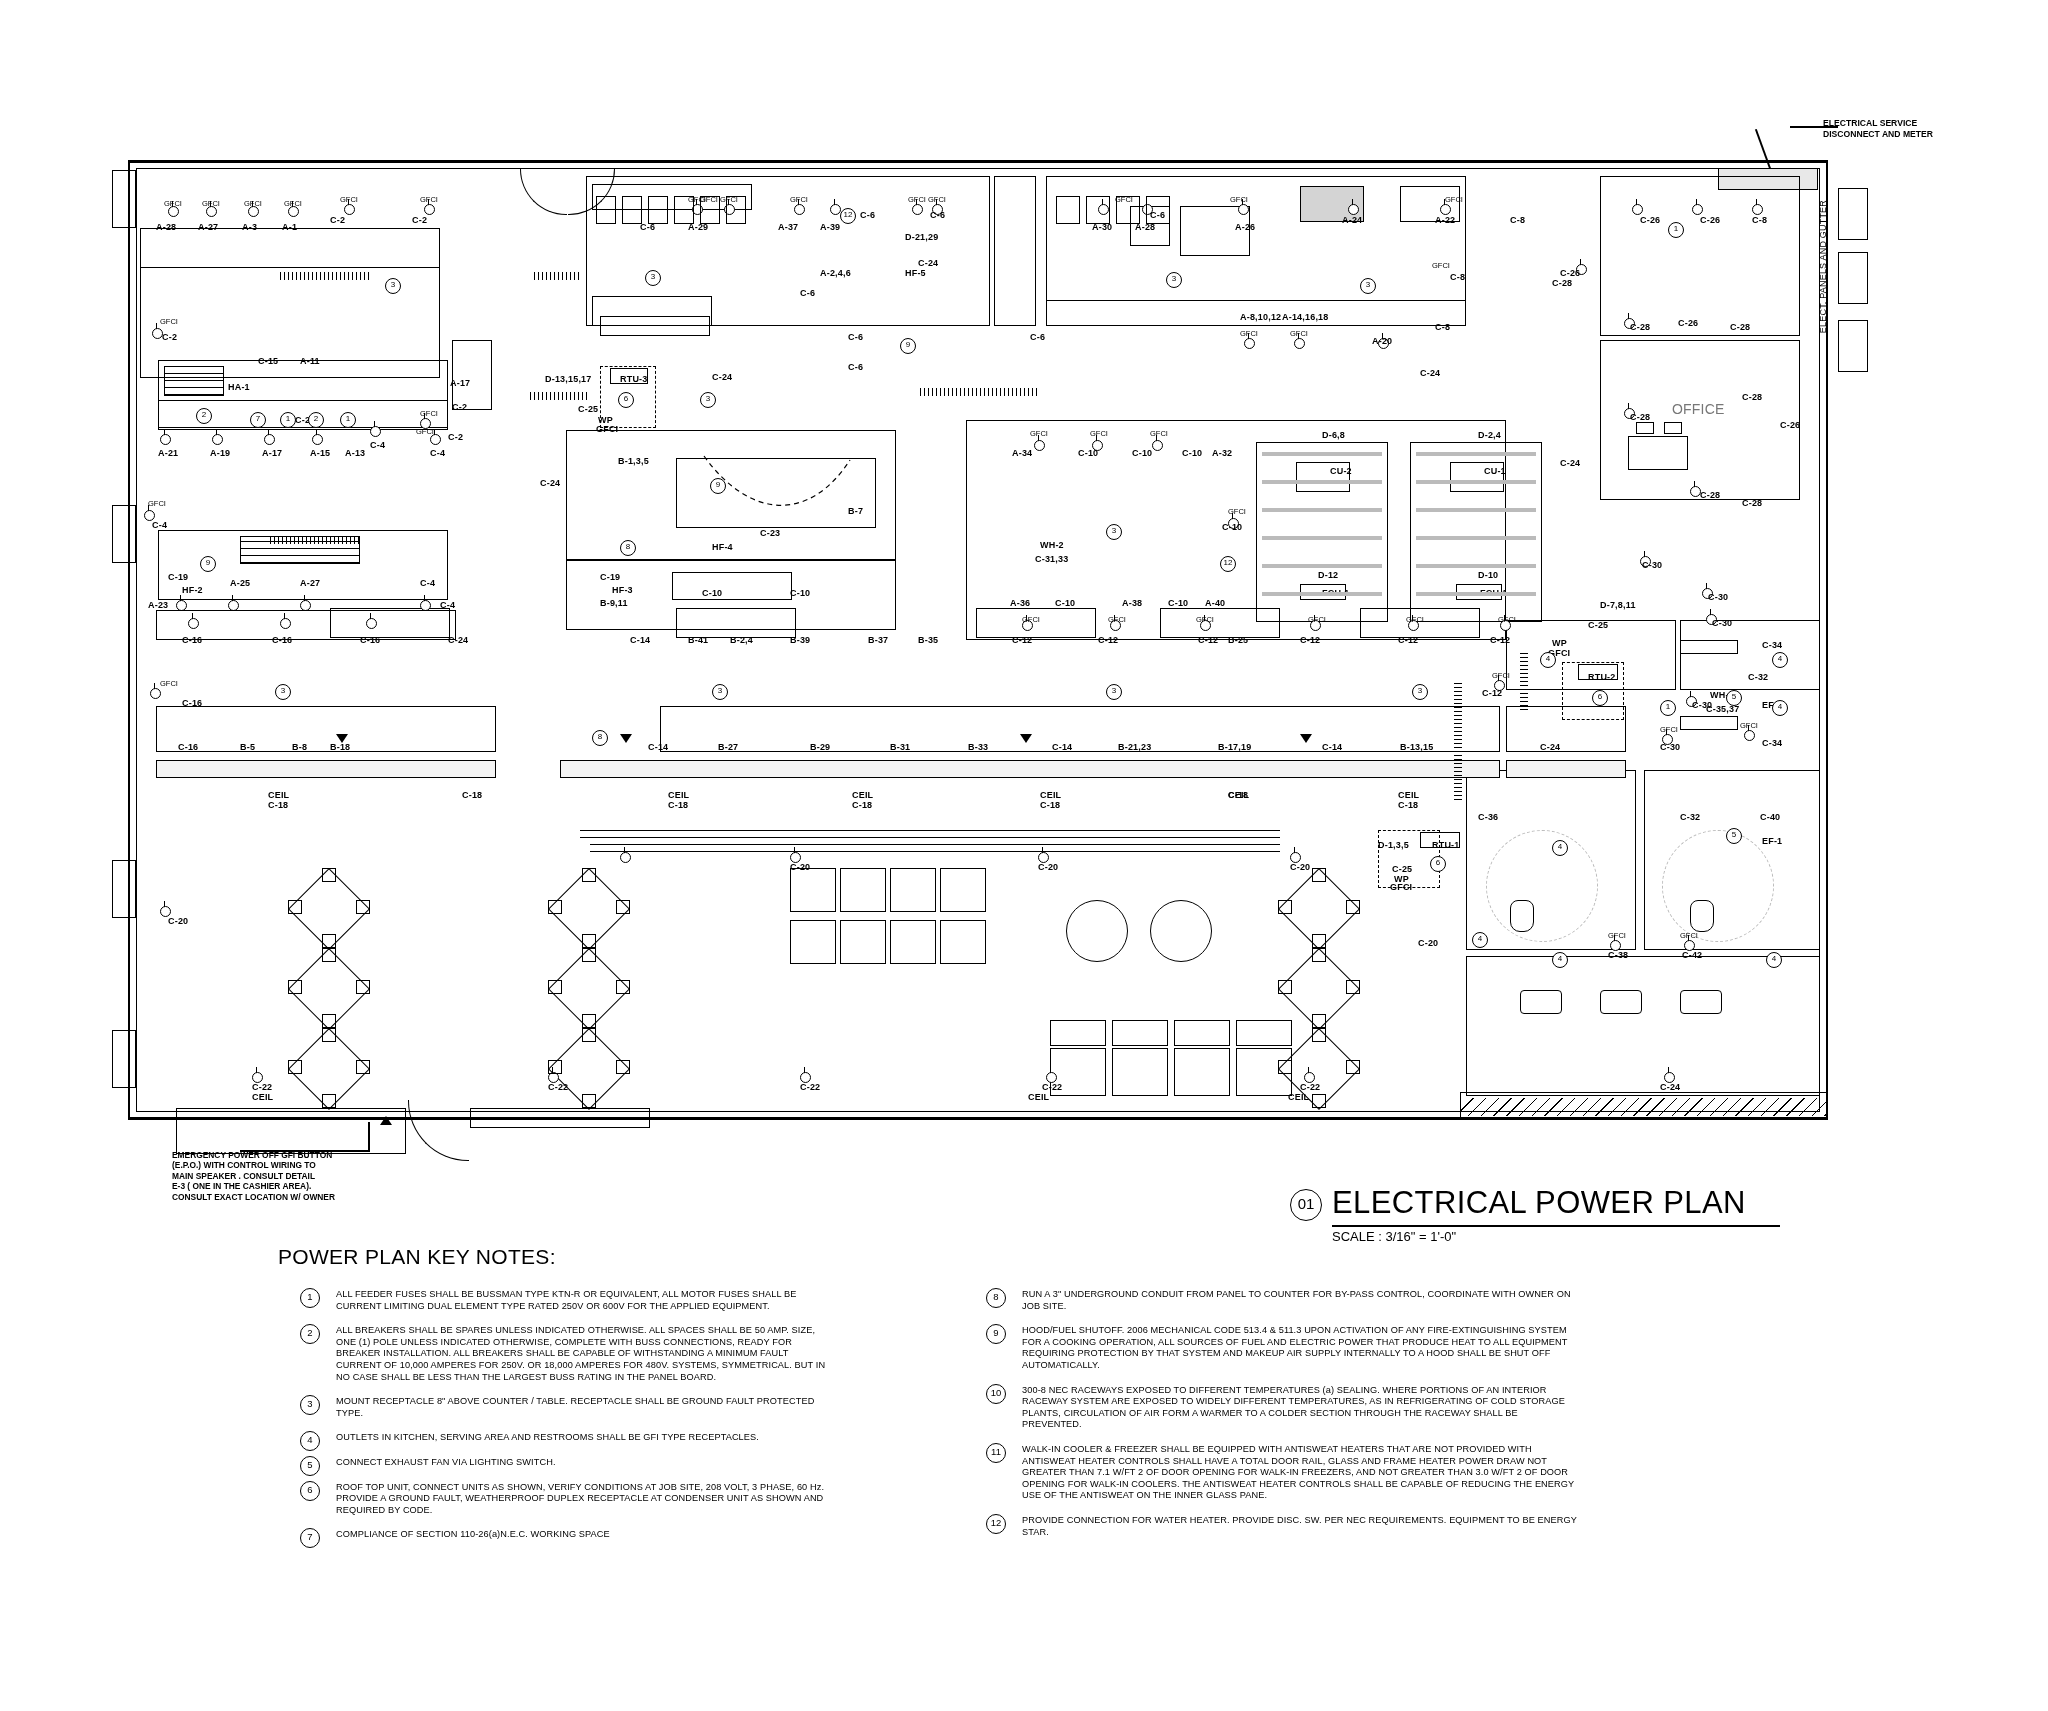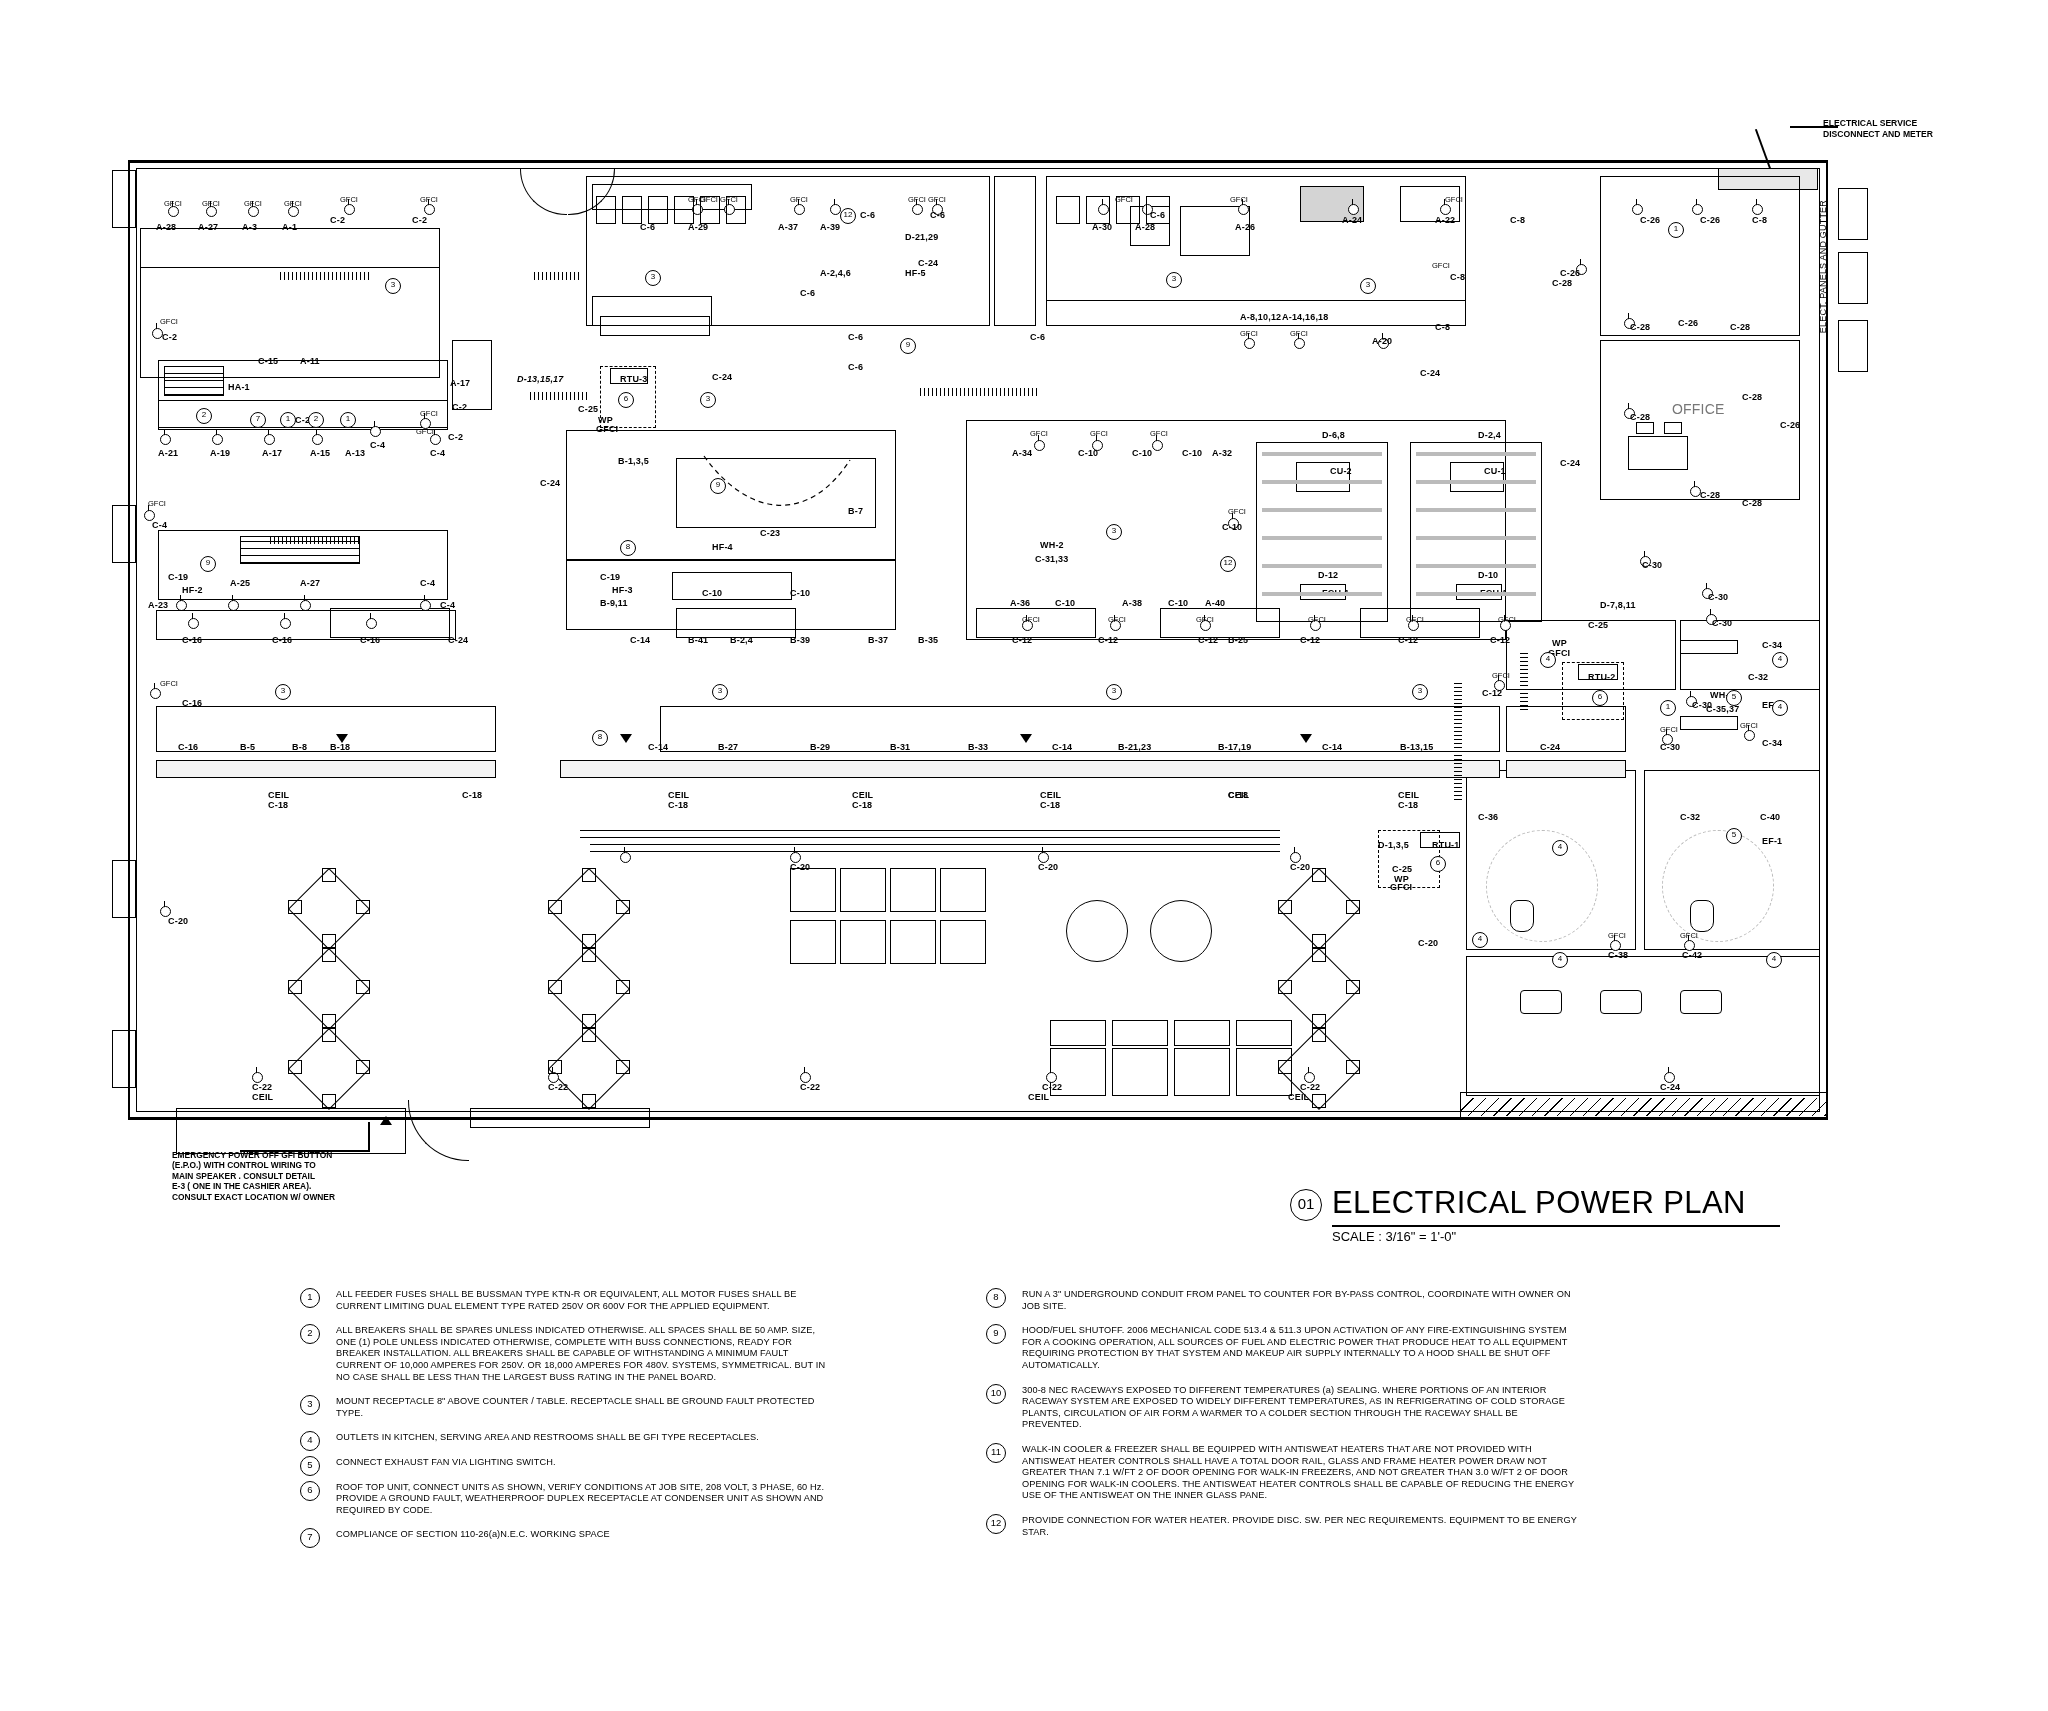--- a/index.html
+++ b/index.html
@@ -296,20 +296,21 @@
   <div style="position:absolute;left:336px;top:734px;width:0;height:0;border-left:6px solid transparent;border-right:6px solid transparent;border-top:9px solid #000;"></div>
 
   <div id="title-block">
     <div class="tnum">01</div>
     <div class="ttxt">ELECTRICAL POWER PLAN</div>
     <div class="trule"></div>
     <div class="tscale">SCALE : 3/16" = 1'-0"</div>
   </div>
 
   <div id="keynotes">
+    <div class="khdr">POWER PLAN KEY NOTES:</div>
     <div class="kncol l" id="kn-left">
         <div class="knrow">
           <div class="num">1</div>
           <p>ALL FEEDER FUSES SHALL BE BUSSMAN TYPE KTN-R OR EQUIVALENT, ALL MOTOR FUSES SHALL BE CURRENT LIMITING DUAL ELEMENT TYPE RATED 250V OR 600V FOR THE APPLIED EQUIPMENT.</p>
         </div>
         <div class="knrow">
           <div class="num">2</div>
           <p>ALL BREAKERS SHALL BE SPARES UNLESS INDICATED OTHERWISE. ALL SPACES SHALL BE 50 AMP. SIZE, ONE (1) POLE UNLESS INDICATED OTHERWISE, COMPLETE WITH BUSS CONNECTIONS, READY FOR BREAKER INSTALLATION. ALL BREAKERS SHALL BE CAPABLE OF WITHSTANDING A MINIMUM FAULT CURRENT OF 10,000 AMPERES FOR 250V. OR 18,000 AMPERES FOR 480V. SYSTEMS, SYMMETRICAL. BUT IN NO CASE SHALL BE LESS THAN THE LARGEST BUSS RATING IN THE PANEL BOARD.</p>
         </div>
         <div class="knrow">
@@ -415,21 +416,21 @@
     <div class="lbl b" style="left: 860px; top: 210px;">C-6</div>
     <div class="lbl b" style="left: 930px; top: 210px;">C-6</div>
     <div class="lbl b" style="left: 905px; top: 232px;">D-21,29</div>
     <div class="lbl b" style="left: 918px; top: 258px;">C-24</div>
     <div class="lbl b" style="left: 820px; top: 268px;">A-2,4,6</div>
     <div class="lbl b" style="left: 905px; top: 268px;">HF-5</div>
     <div class="lbl b" style="left: 800px; top: 288px;">C-6</div>
     <div class="lbl b" style="left: 848px; top: 332px;">C-6</div>
     <div class="lbl b" style="left: 848px; top: 362px;">C-6</div>
     <div class="lbl b" style="left: 1030px; top: 332px;">C-6</div>
-    <div class="lbl b" style="left: 517px; top: 374px; font-style: italic;">D-13,15,17</div>
+    <div class="lbl b" style="left: 545px; top: 374px;">D-13,15,17</div>
     <div class="lbl b" style="left: 620px; top: 374px;">RTU-3</div>
     <div class="lbl b" style="left: 578px; top: 404px;">C-25</div>
     <div class="lbl b" style="left: 598px; top: 415px;">WP</div>
     <div class="lbl b" style="left: 596px; top: 424px;">GFCI</div>
     <div class="lbl b" style="left: 712px; top: 372px;">C-24</div>
     <div class="lbl b" style="left: 540px; top: 478px;">C-24</div>
     <div class="lbl b" style="left: 618px; top: 456px;">B-1,3,5</div>
     <div class="lbl b" style="left: 848px; top: 506px;">B-7</div>
     <div class="lbl b" style="left: 760px; top: 528px;">C-23</div>
     <div class="lbl b" style="left: 712px; top: 542px;">HF-4</div>

